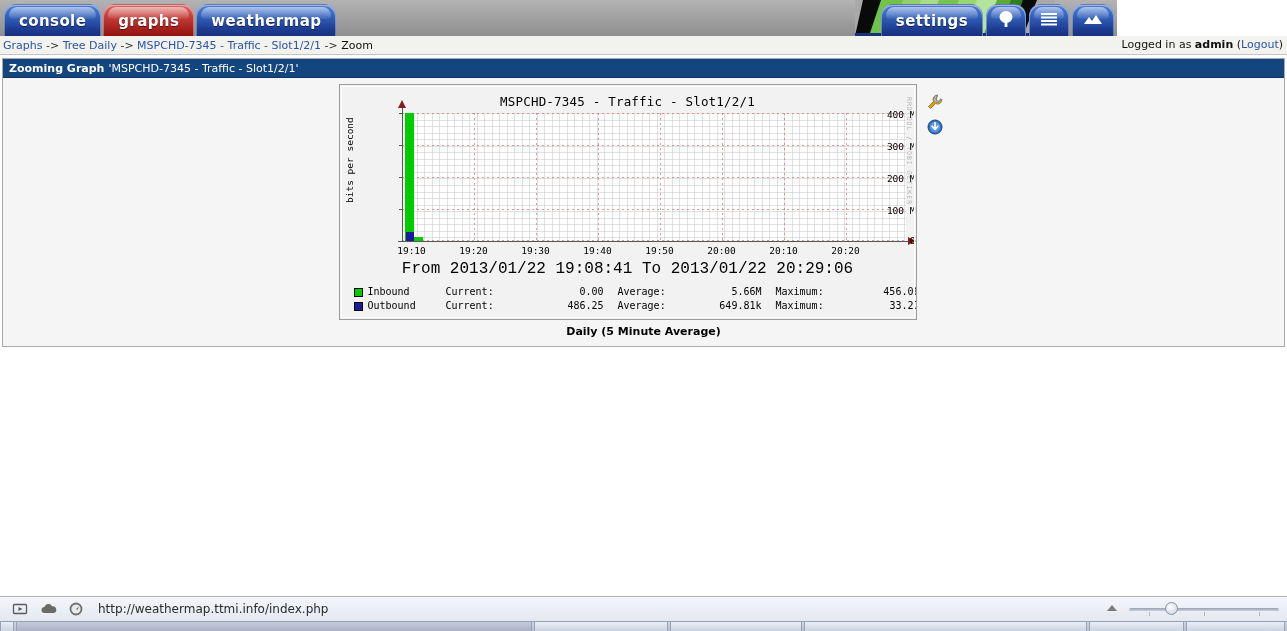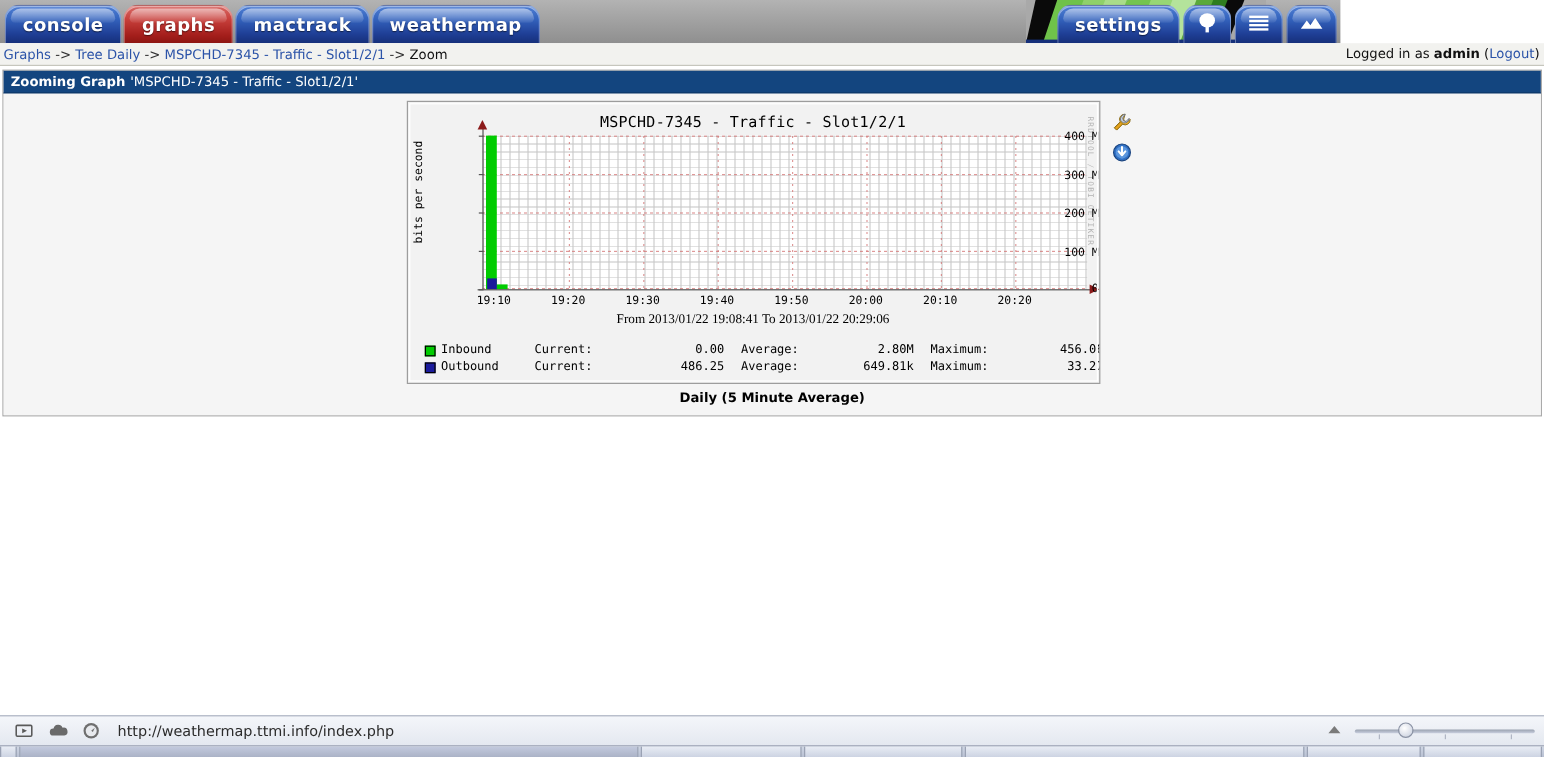--- a/index.html
+++ b/index.html
@@ -277,23 +277,23 @@
   }
   .bar-out {
     position: absolute;
     bottom: 0;
     background: #1a1a9c;
   }
   #timerange {
     position: absolute;
     left: 0; right: 0; top: 175px;
     text-align: center;
-    font-size: 11px;
+    font-size: 16px;
     color: #000;
-    font-family: Liberation Serif, serif;
+    font-family: Liberation Mono, monospace;
   }
   #legend {
     position: absolute;
     left: 14px; top: 200px;
     font-size: 10px;
     color: #000;
     font-family: "DejaVu Sans Mono", monospace;
     line-height: 14px;
   }
   .legend-row { display: flex; align-items: center; white-space: pre; }
@@ -429,24 +429,20 @@
     <div class="tab blue">
       <span class="tab-gloss"></span>
       <span class="tab-label">console</span>
     </div>
     <div class="tab red">
       <span class="tab-gloss"></span>
       <span class="tab-label">graphs</span>
     </div>
     <div class="tab blue">
       <span class="tab-gloss"></span>
-      <span class="tab-label">mactrack</span>
-    </div>
-    <div class="tab blue">
-      <span class="tab-gloss"></span>
       <span class="tab-label">weathermap</span>
     </div>
   </div>
 
   <div class="tabs-right">
     <div class="tab blue">
       <span class="tab-gloss"></span>
       <span class="tab-label">settings</span>
     </div>
     <div class="tab blue icontab">
@@ -564,21 +560,21 @@
 
             <div id="timerange">From 2013/01/22 19:08:41 To 2013/01/22 20:29:06</div>
 
             <div id="legend">
               <div class="legend-row">
                 <span class="legend-swatch" style="background:#00cc00"></span>
                 <span class="legend-name">Inbound</span>
                 <span class="legend-lbl">Current:</span>
                 <span class="legend-val">0.00</span>
                 <span class="legend-lbl2">Average:</span>
-                <span class="legend-val">2.80M</span>
+                <span class="legend-val">5.66M</span>
                 <span class="legend-lbl3">Maximum:</span>
                 <span class="legend-val">456.06M</span>
               </div>
               <div class="legend-row">
                 <span class="legend-swatch" style="background:#1a1a9c"></span>
                 <span class="legend-name">Outbound</span>
                 <span class="legend-lbl">Current:</span>
                 <span class="legend-val">486.25</span>
                 <span class="legend-lbl2">Average:</span>
                 <span class="legend-val">649.81k</span>

